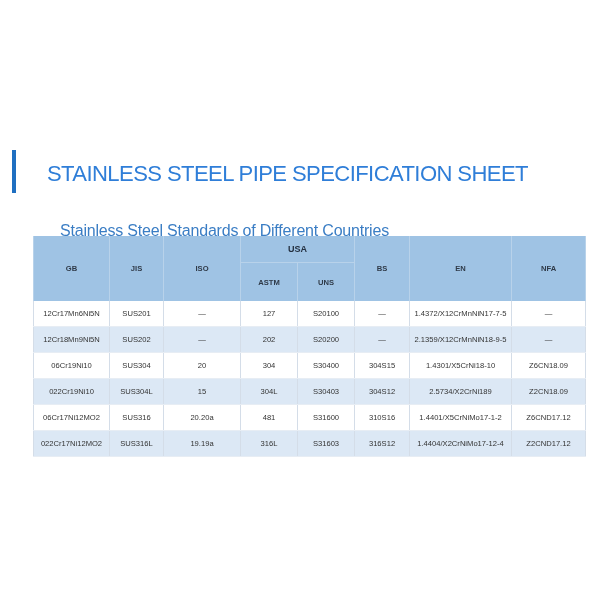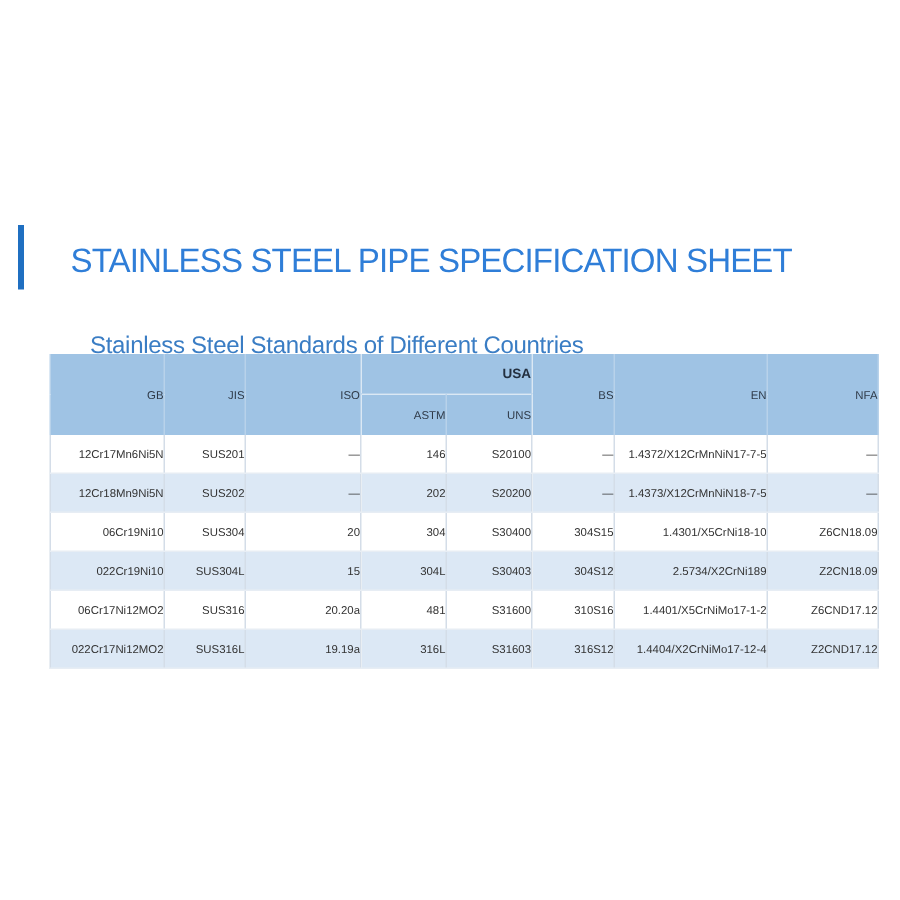--- a/index.html
+++ b/index.html
@@ -18,30 +18,30 @@
   .subtitle {
     position: absolute; left: 60px; top: 203px; font-size: 16px; color: #3a7dc4;
     letter-spacing: -0.2px; white-space: nowrap; margin-top: 19px;
   }
   table.spec {
     position: absolute; left: 33px; top: 236px; width: 552px;
     border-collapse: collapse; table-layout: fixed;
     font-size: 7.6px; color: #333;
   }
   table.spec th, table.spec td {
-    text-align: right; vertical-align: middle; padding: 0; overflow: hidden; white-space: nowrap;
+    text-align: center; vertical-align: middle; padding: 0; overflow: hidden; white-space: nowrap;
     border-left: 1px solid #d4dde8; border-right: 1px solid #d4dde8;
   }
   table.spec thead th {
-    background: #9fc3e4; color: #2f3a48; font-weight: normal;
+    background: #9fc3e4; color: #2f3a48; font-weight: bold;
     border-left: 1px solid #b8d2ea; border-right: 1px solid #b8d2ea;
   }
   table.spec thead th.usa { font-weight: bold; font-size: 9px; color: #243040; border-bottom: 1px solid #b8d2ea; }
   table.spec thead tr.r1 th { height: 26px; }
-  table.spec thead tr.r2 th { height: 27px; }
+  table.spec thead tr.r2 th { height: 38px; }
   table.spec tbody td { height: 25px; }
   table.spec tbody tr:nth-child(odd) td { background: #ffffff; }
   table.spec tbody tr:nth-child(even) td { background: #dce8f5; }
   table.spec tbody tr td { border-bottom: 1px solid #e7edf4; }
 </style>
 </head>
 <body>
 
 <div class="accent-bar"></div>
 <h1 class="title">STAINLESS STEEL PIPE SPECIFICATION SHEET</h1>
@@ -71,34 +71,34 @@
     <tr class="r2">
       <th>ASTM</th>
       <th>UNS</th>
     </tr>
   </thead>
   <tbody>
     <tr>
       <td>12Cr17Mn6Ni5N</td>
       <td>SUS201</td>
       <td>—</td>
-      <td>146</td>
+      <td>127</td>
       <td>S20100</td>
       <td>—</td>
       <td>1.4372/X12CrMnNiN17-7-5</td>
       <td>—</td>
     </tr>
     <tr>
       <td>12Cr18Mn9Ni5N</td>
       <td>SUS202</td>
       <td>—</td>
       <td>202</td>
       <td>S20200</td>
       <td>—</td>
-      <td>1.4373/X12CrMnNiN18-7-5</td>
+      <td>2.1359/X12CrMnNiN18-9-5</td>
       <td>—</td>
     </tr>
     <tr>
       <td>06Cr19Ni10</td>
       <td>SUS304</td>
       <td>20</td>
       <td>304</td>
       <td>S30400</td>
       <td>304S15</td>
       <td>1.4301/X5CrNi18-10</td>

